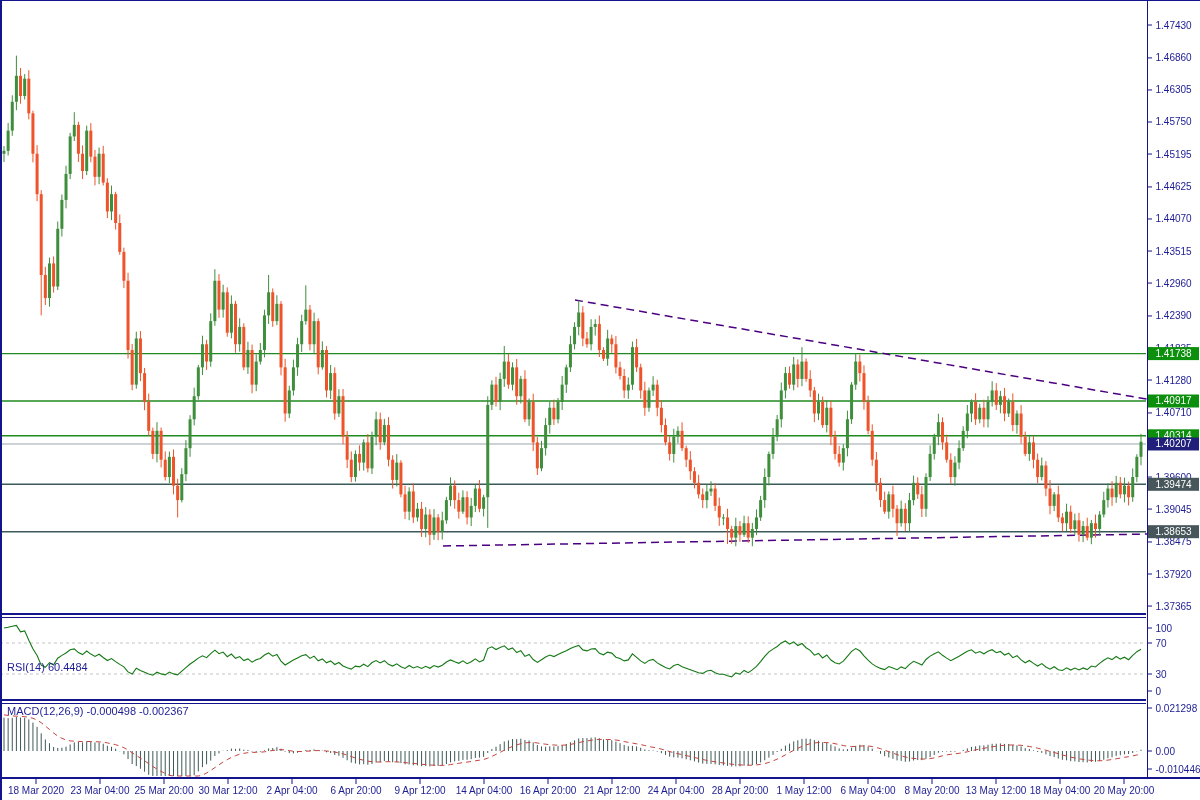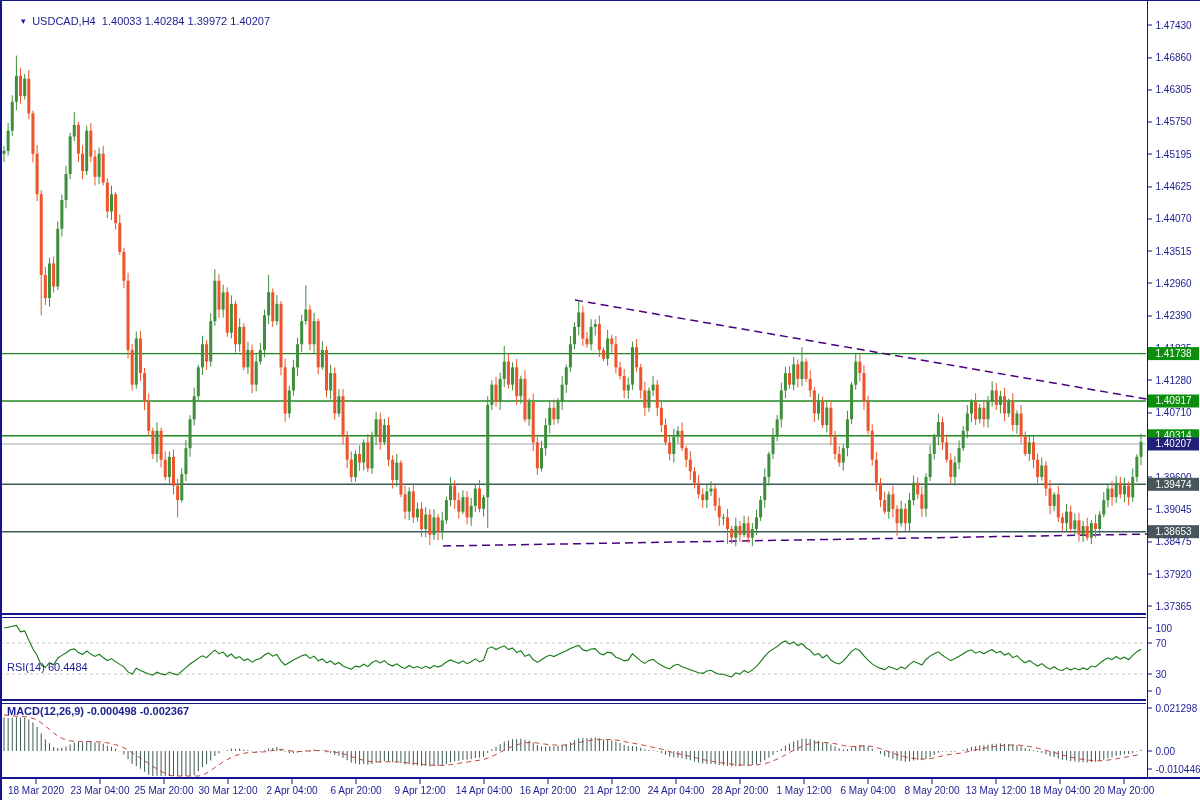--- a/index.html
+++ b/index.html
@@ -3,21 +3,21 @@
 <meta charset="utf-8">
 <style>
   html,body{margin:0;padding:0;background:#ffffff;}
   body{width:1200px;height:800px;overflow:hidden;font-family:"Liberation Sans",sans-serif;}
   .win{position:relative;width:1200px;height:800px;background:#ffffff;}
   #chart-svg{position:absolute;left:0;top:0;}
   .overlay-label{position:absolute;font-size:11px;color:#1c1c94;white-space:pre;line-height:13px;}
   .title{left:7px;top:2px;}
   .title .tri{font-size:8px;margin-right:5px;position:relative;top:-1px;}
   .rsi-label{left:7px;top:621px;margin-top:40px;}
-  .macd-label{left:7px;top:705px;font-weight:bold;}
+  .macd-label{left:7px;top:705px;}
   svg text{font-family:"Liberation Sans",sans-serif;font-size:10px;fill:#1c1c94;}
   svg text.boxtxt{fill:#ffffff;}
 </style>
 </head>
 <body>
 
 <div class="win">
   <svg id="chart-svg" width="1200" height="800" viewBox="0 0 1200 800">
       <g>
         <line x1="0" y1="353.6030534351146" x2="1146" y2="353.6030534351146" stroke="#1f8a1f" stroke-width="1.4"></line>
@@ -982,20 +982,17 @@
         <text x="932" y="794" text-anchor="middle">8 May 20:00</text>
         <line x1="996" y1="779" x2="996" y2="784" stroke="#14148c" stroke-width="1"></line>
         <text x="996" y="794" text-anchor="middle">13 May 12:00</text>
         <line x1="1060" y1="779" x2="1060" y2="784" stroke="#14148c" stroke-width="1"></line>
         <text x="1060" y="794" text-anchor="middle">18 May 04:00</text>
         <line x1="1124" y1="779" x2="1124" y2="784" stroke="#14148c" stroke-width="1"></line>
         <text x="1124" y="794" text-anchor="middle">20 May 20:00</text>
       </g>
     </svg>
 
-  <div class="overlay-label title">
-    <span class="tri">▼</span><span>USDCAD,H4  1.40033 1.40284 1.39972 1.40207</span>
-  </div>
 
   <div class="overlay-label rsi-label">RSI(14) 60.4484</div>
 
   <div class="overlay-label macd-label">MACD(12,26,9) -0.000498 -0.002367</div>
 </div>
 
 </body></html>

